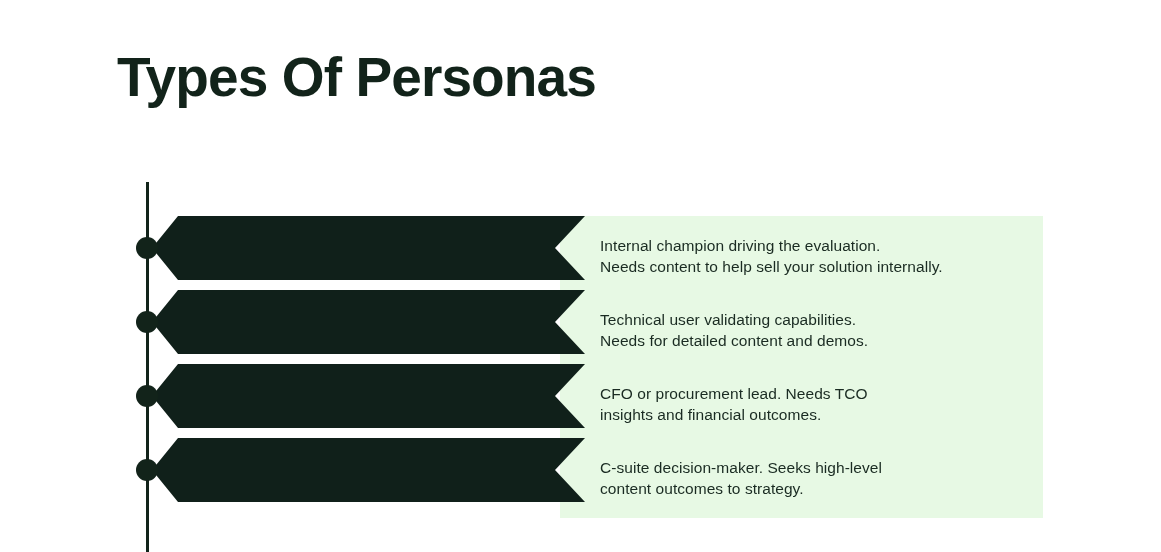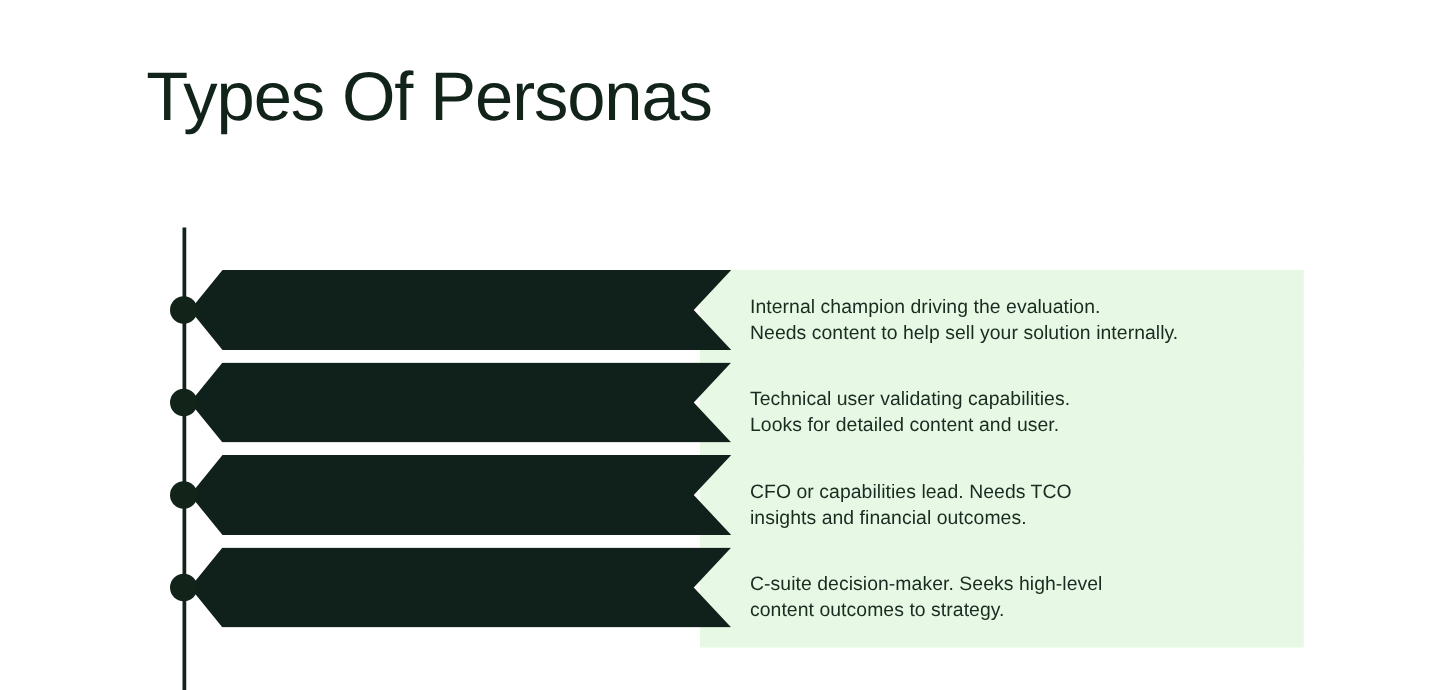--- a/index.html
+++ b/index.html
@@ -18,21 +18,21 @@
   
   #title-block {
     position: absolute;
     left: 117px;
     top: 44px;
     width: 900px;
   }
   .title-line {
     font-size: 55px;
     line-height: 66px;
-    font-weight: 400;
+    font-weight: 700;
     color: #12231A;
     letter-spacing: -0.9px;
     white-space: pre;
   }
   .title-underlined {
     position: relative;
     display: inline-block;
   }
   .title-underlined::after {
     content: "";
@@ -146,29 +146,29 @@
     <div class="desc-text">Internal champion driving the evaluation.
 Needs content to help sell your solution internally.</div>
   </div>
   <div class="banner"></div>
   <div class="banner-label" style="left:195px; top:32px;">The Mobilizer</div>
 </div>
 
 <div class="persona-row" style="top:290px;">
   <div class="desc-panel">
     <div class="desc-text">Technical user validating capabilities.
-Looks for detailed content and user.</div>
+Needs for detailed content and demos.</div>
   </div>
   <div class="banner"></div>
   <div class="banner-label" style="left:195px; top:32px;">The Subject Matter Expert</div>
 </div>
 
 <div class="persona-row" style="top:364px;">
   <div class="desc-panel">
-    <div class="desc-text">CFO or capabilities lead. Needs TCO
+    <div class="desc-text">CFO or procurement lead. Needs TCO
 insights and financial outcomes.</div>
   </div>
   <div class="banner"></div>
   <div class="banner-label" style="left:195px; top:32px;">The Financial Approver</div>
 </div>
 
 <div class="persona-row" style="top:438px;">
   <div class="desc-panel">
     <div class="desc-text">C-suite decision-maker. Seeks high-level
 content outcomes to strategy.</div>

